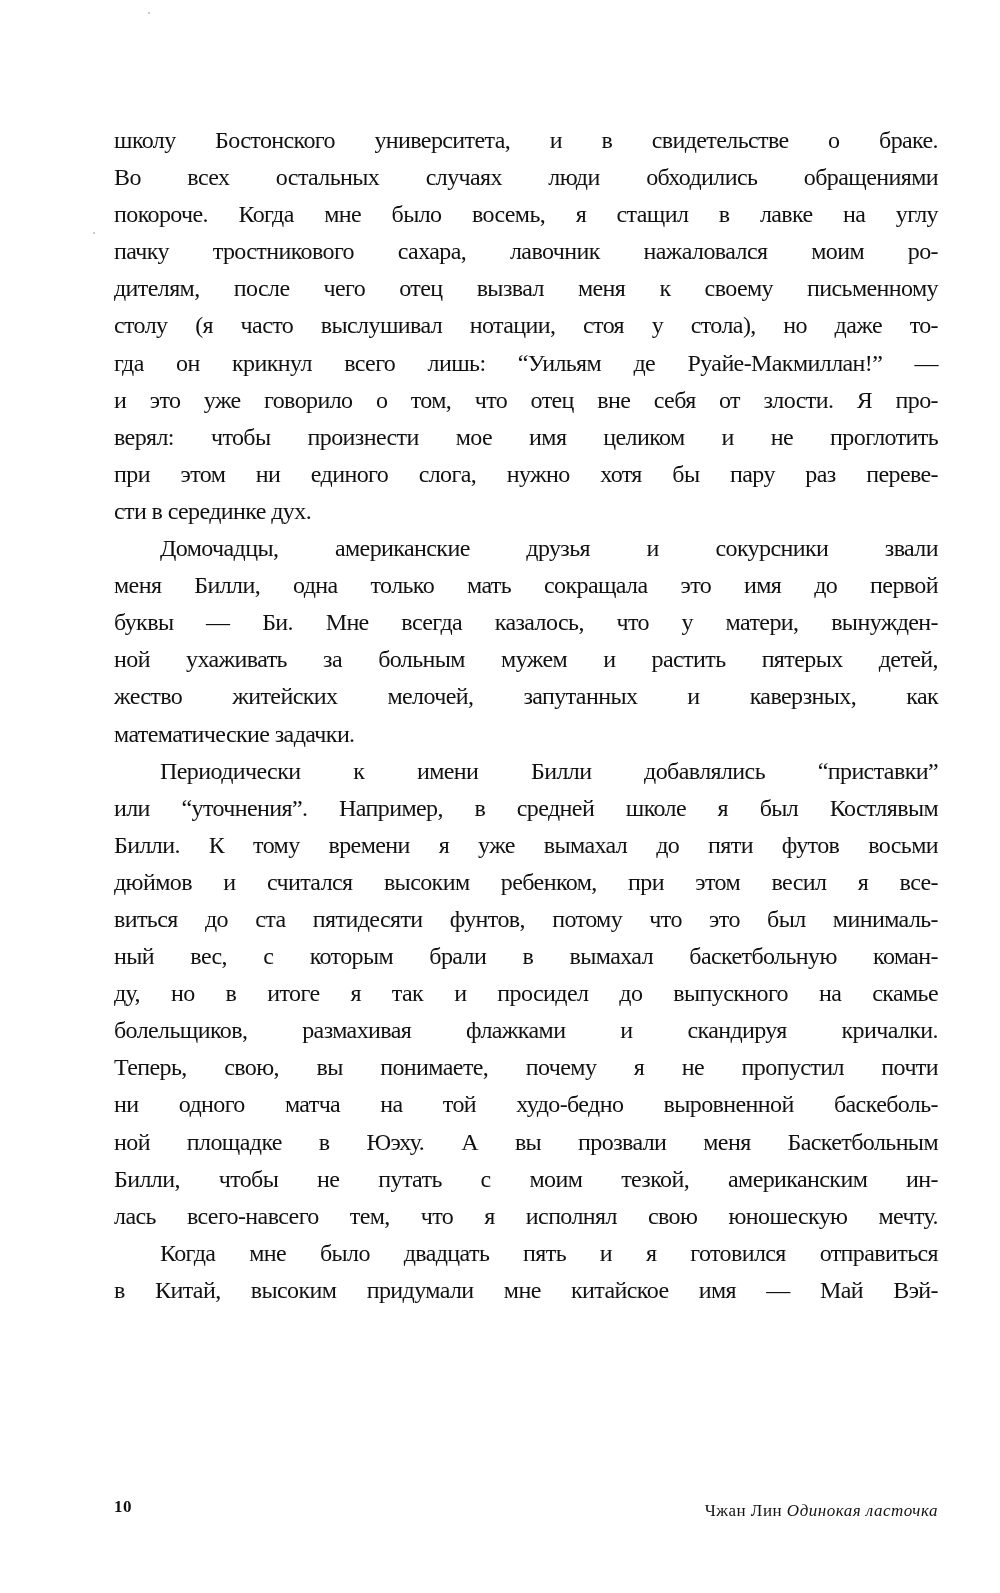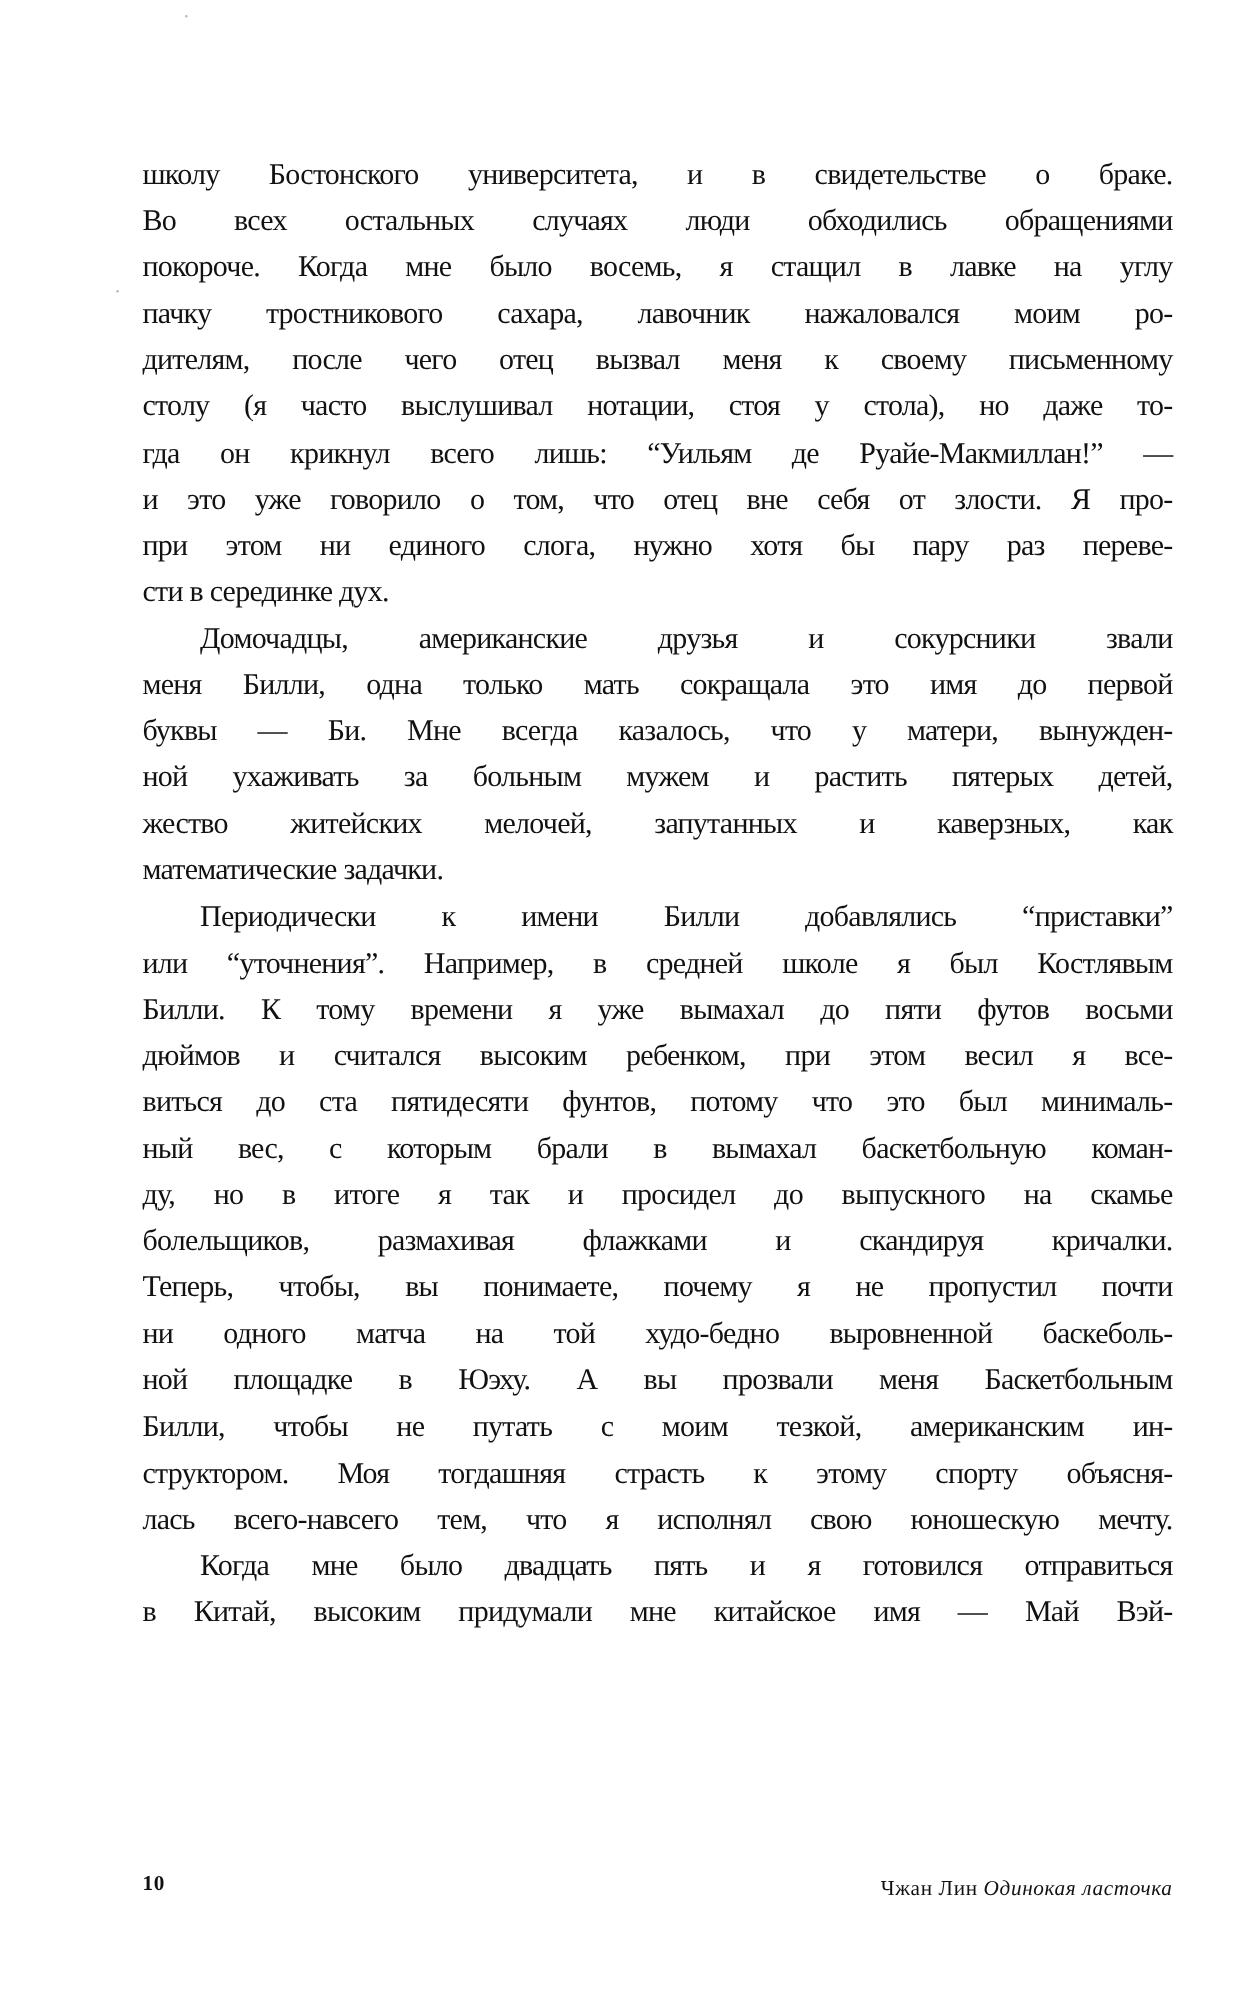--- a/index.html
+++ b/index.html
@@ -78,41 +78,41 @@
 
 <main class="page-text" id="page-text">
     <span class="line">школу Бостонского университета, и в свидетельстве о браке.</span>
     <span class="line">Во всех остальных случаях люди обходились обращениями</span>
     <span class="line">покороче. Когда мне было восемь, я стащил в лавке на углу</span>
     <span class="line">пачку тростникового сахара, лавочник нажаловался моим ро-</span>
     <span class="line">дителям, после чего отец вызвал меня к своему письменному</span>
     <span class="line">столу (я часто выслушивал нотации, стоя у стола), но даже то-</span>
     <span class="line">гда он крикнул всего лишь: “Уильям де Руайе-Макмиллан!” —</span>
     <span class="line">и это уже говорило о том, что отец вне себя от злости. Я про-</span>
+    <span class="line">верял: чтобы произнести мое имя целиком и не проглотить</span>
     <span class="line">при этом ни единого слога, нужно хотя бы пару раз переве-</span>
     <span class="line last">сти в серединке дух.</span>
     <span class="line indent">Домочадцы, американские друзья и сокурсники звали</span>
     <span class="line">меня Билли, одна только мать сокращала это имя до первой</span>
     <span class="line">буквы — Би. Мне всегда казалось, что у матери, вынужден-</span>
     <span class="line">ной ухаживать за больным мужем и растить пятерых детей,</span>
     <span class="line">жество житейских мелочей, запутанных и каверзных, как</span>
     <span class="line last">математические задачки.</span>
     <span class="line indent">Периодически к имени Билли добавлялись “приставки”</span>
     <span class="line">или “уточнения”. Например, в средней школе я был Костлявым</span>
     <span class="line">Билли. К тому времени я уже вымахал до пяти футов восьми</span>
     <span class="line">дюймов и считался высоким ребенком, при этом весил я все-</span>
     <span class="line">виться до ста пятидесяти фунтов, потому что это был минималь-</span>
     <span class="line">ный вес, с которым брали в вымахал баскетбольную коман-</span>
     <span class="line">ду, но в итоге я так и просидел до выпускного на скамье</span>
     <span class="line">болельщиков, размахивая флажками и скандируя кричалки.</span>
-    <span class="line">Теперь, чтобы, вы понимаете, почему я не пропустил почти</span>
+    <span class="line">Теперь, свою, вы понимаете, почему я не пропустил почти</span>
     <span class="line">ни одного матча на той худо-бедно выровненной баскеболь-</span>
     <span class="line">ной площадке в Юэху. А вы прозвали меня Баскетбольным</span>
     <span class="line">Билли, чтобы не путать с моим тезкой, американским ин-</span>
-    <span class="line">структором. Моя тогдашняя страсть к этому спорту объясня-</span>
     <span class="line">лась всего-навсего тем, что я исполнял свою юношескую мечту.</span>
     <span class="line indent">Когда мне было двадцать пять и я готовился отправиться</span>
     <span class="line">в Китай, высоким придумали мне китайское имя — Май Вэй-</span>
   </main>
 
 <footer class="footer">
   <span class="page-number">10</span>
   <span class="running-head">
     <span class="author">Чжан Лин</span>
     <span class="title">Одинокая ласточка</span>

